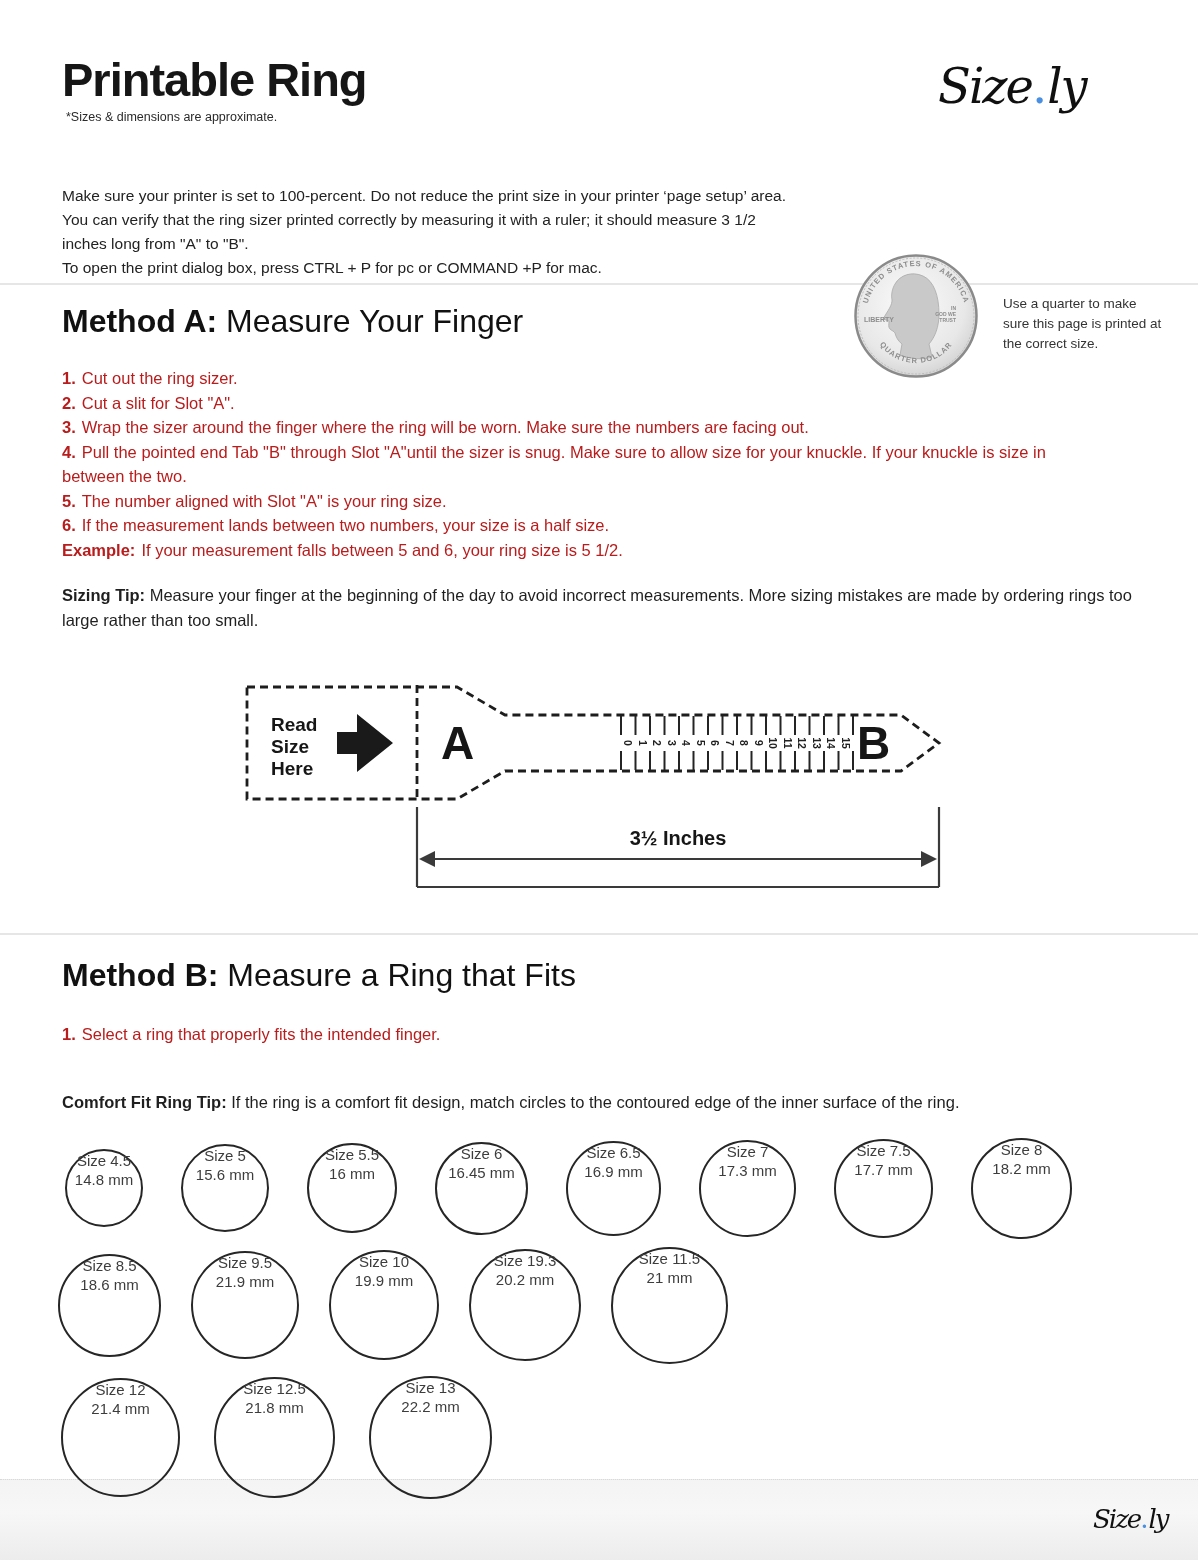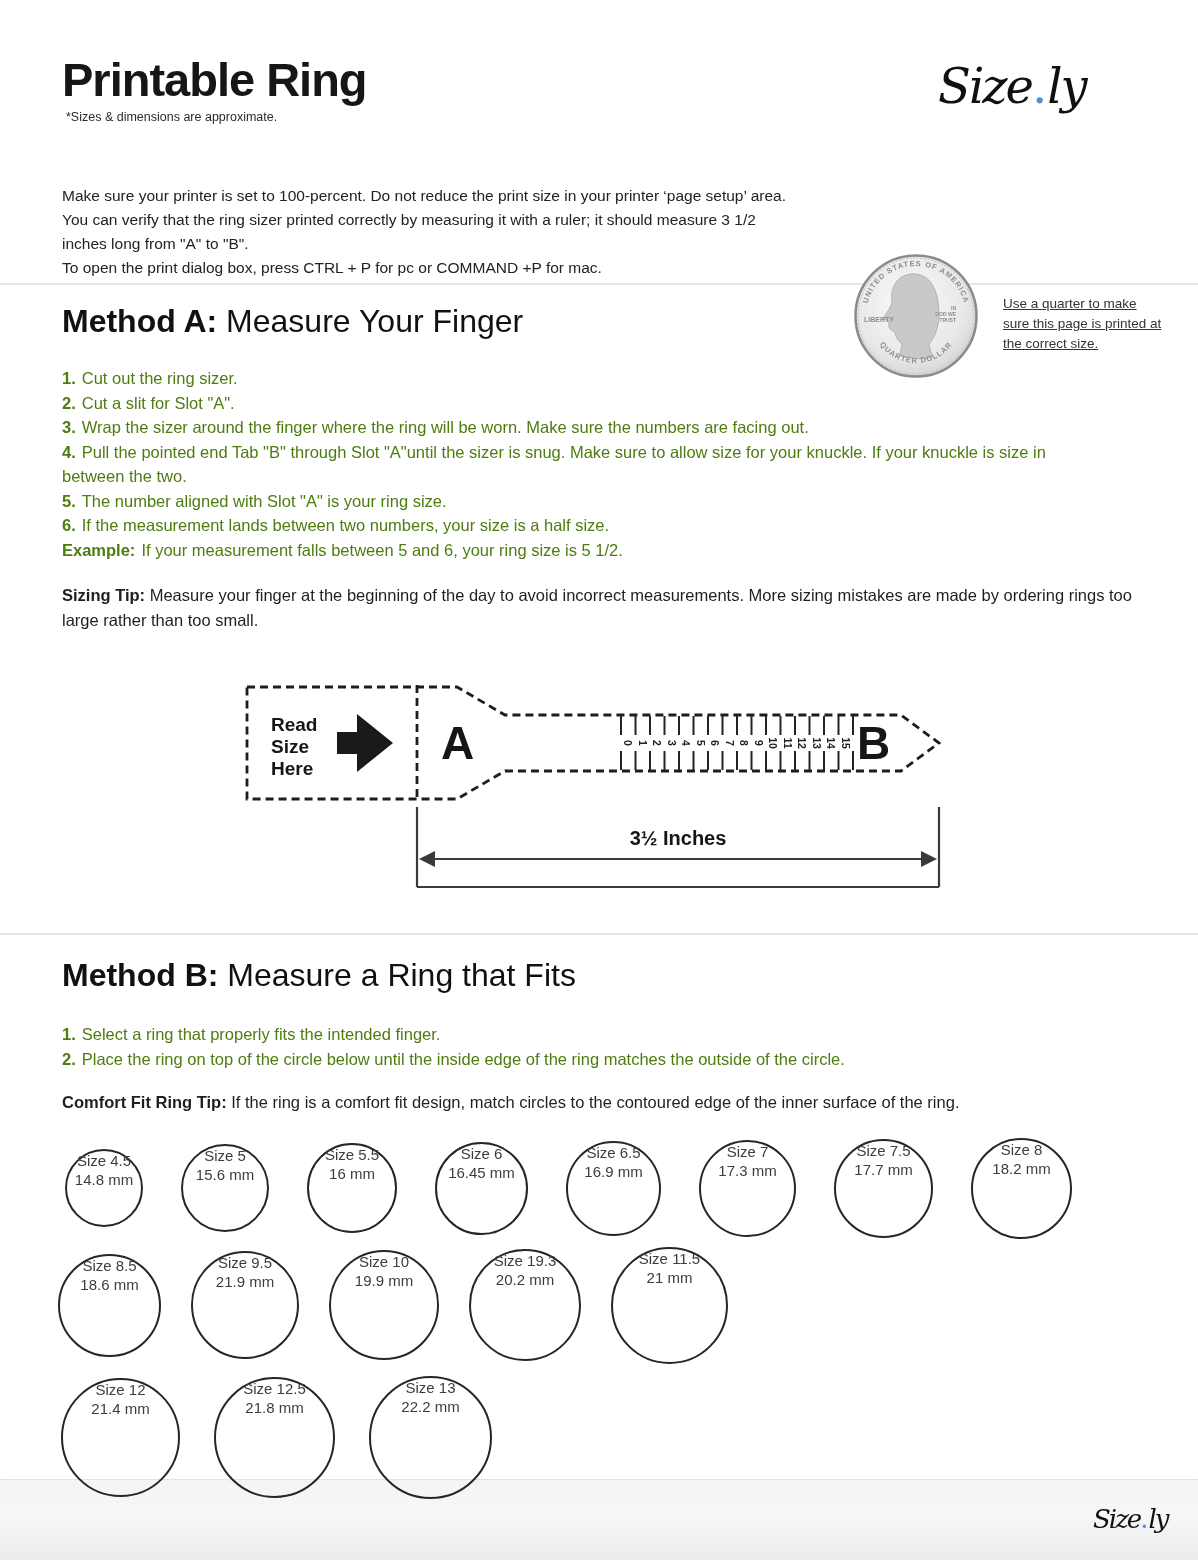--- a/index.html
+++ b/index.html
@@ -20,31 +20,31 @@
   
   #intro{left:62px;top:184px;width:742px;font-size:15.5px;line-height:24px;color:#222;}
   #intro p{margin:0;}
 
   .divider{left:0;width:1198px;height:0;border:none;border-top:2px solid #e6e6e6;margin:0;}
   #divider-a{top:283px;}
   #divider-b{top:933px;}
 
   
   #coin{left:852px;top:252px;width:128px;height:128px;}
-  #quarter-caption{left:1003px;top:294px;width:160px;font-size:13.5px;line-height:20px;color:#333;text-decoration:underline;}
+  #quarter-caption{left:1003px;top:294px;width:160px;font-size:13.5px;line-height:20px;color:#333;}
 
   
   .section-heading{font-size:32px;color:#111;margin:0;}
   .section-heading .hl{font-weight:bold;}
   .section-heading .hr{font-weight:normal;}
   #heading-a{left:62px;top:303px;}
   #heading-b{left:62px;top:957px;}
 
   
-  .steps{font-size:16.5px;line-height:24.5px;color:#4d7c0f;}
+  .steps{font-size:16.5px;line-height:24.5px;color:#b91c1c;}
   #steps-a{left:62px;top:366px;width:1020px;}
   #steps-b{left:62px;top:1022px;width:1040px;}
   .step-num{font-weight:bold;margin-right:6px;}
 
   .tip{font-size:16.5px;line-height:25px;color:#1f1f1f;}
   #tip-a{left:62px;top:583px;width:1080px;}
   #tip-b{left:62px;top:1090px;width:1110px;}
   .tip-label{font-weight:bold;}
 
   
@@ -203,21 +203,20 @@
     <text class="meas-label" x="435" y="162" text-anchor="middle">3½ Inches</text>
   </g>
 </svg>
 
 <hr id="divider-b" class="abs divider">
 
 <h2 id="heading-b" class="abs section-heading"><span class="hl">Method B:</span><span class="hr"> Measure a Ring that Fits</span></h2>
 
 <div id="steps-b" class="abs steps">
     <div class="step"><span class="step-num">1.</span><span>Select a ring that properly fits the intended finger.</span></div>
-    <div class="step"><span class="step-num">2.</span><span>Place the ring on top of the circle below until the inside edge of the ring matches the outside of the circle.</span></div>
   </div>
 
 <div id="tip-b" class="abs tip"><span class="tip-label">Comfort Fit Ring Tip:</span><span> If the ring is a comfort fit design, match circles to the contoured edge of the inner surface of the ring.</span></div>
 
 <div id="bottom-band" class="abs"></div>
 
 <div id="circle-row-0" class="circle-row">
     <div class="ring-circle" style="width: 78px; height: 78px;">
       <div>Size 4.5</div>
       <div>14.8 mm</div>

